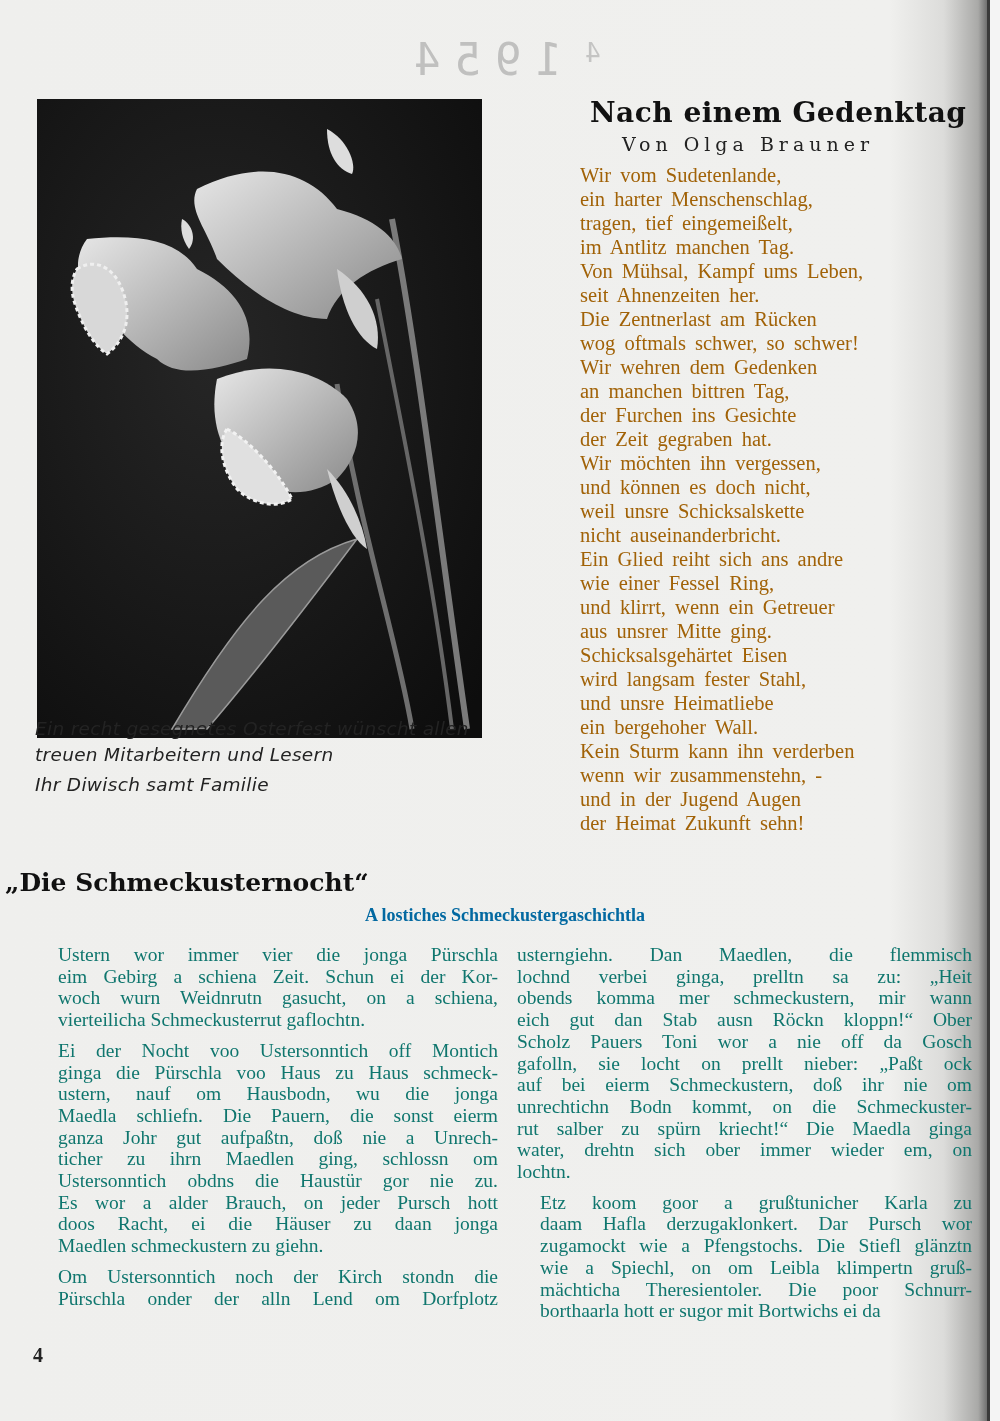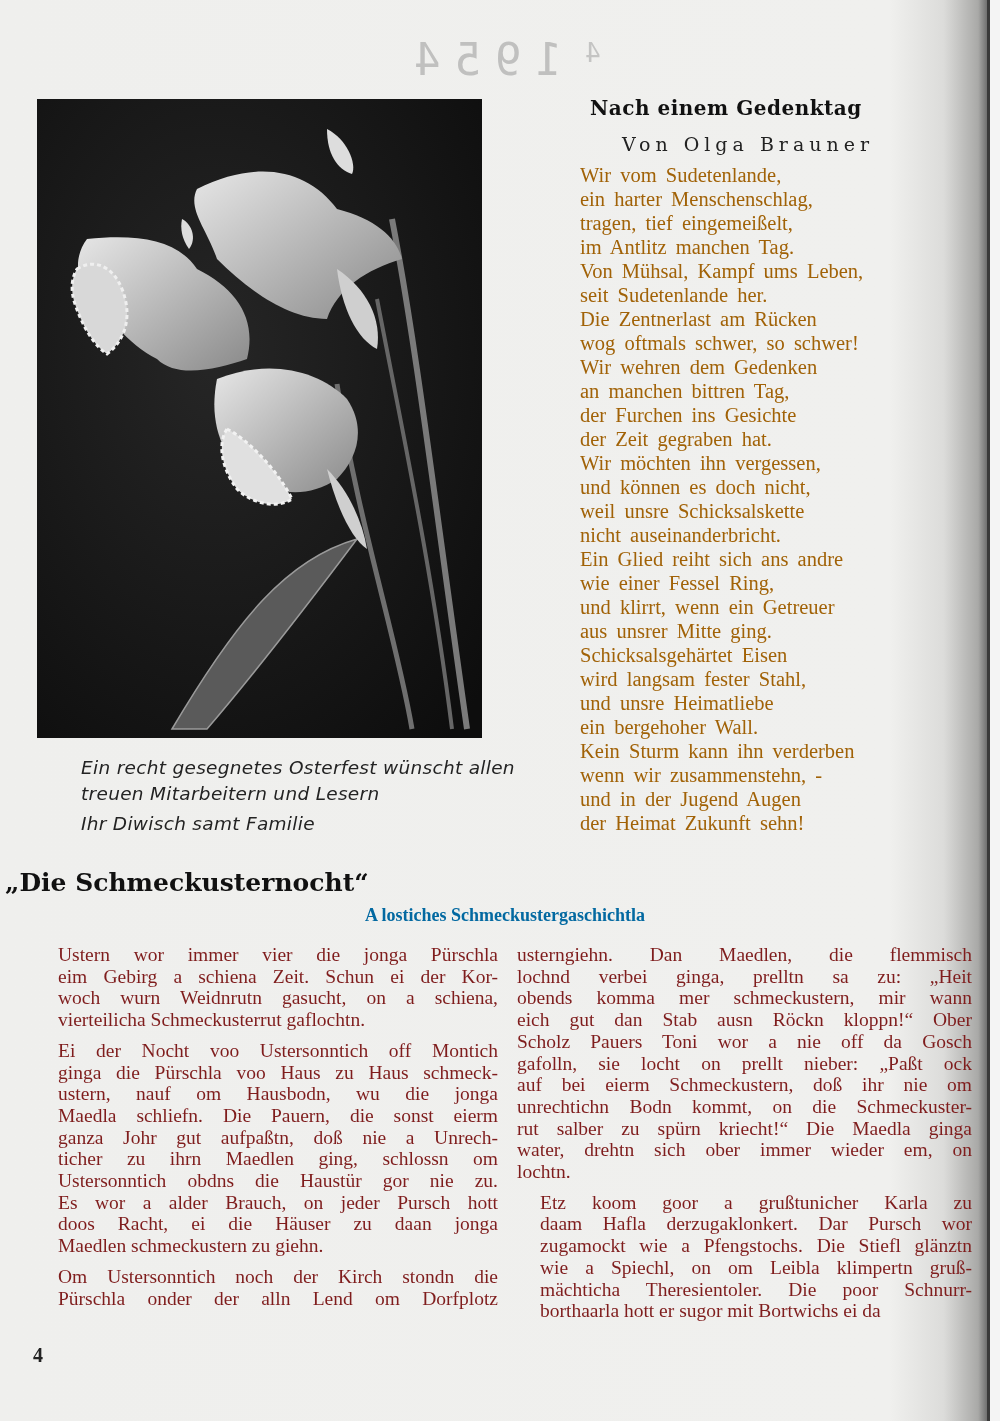--- a/index.html
+++ b/index.html
@@ -24,28 +24,28 @@
   }
   .stamp-4 { position:absolute; left:585px; top:38px; font-size:26px; color:#9a9a9a; opacity:.5; transform:scaleX(-1); font-family:"DejaVu Sans Mono", monospace;}
 
   .photo {
     position:absolute; left:37px; top:99px; width:445px; height:639px;
     background:#141414; overflow:hidden;
   }
   .photo svg { width:100%; height:100%; display:block; }
 
   .caption {
-    position:absolute; left:35px; top:755px; width:450px;
+    position:absolute; left:35px; top:716px; width:450px;
     font-family:"DejaVu Sans", "Liberation Sans", sans-serif; font-style:italic;
-    font-size:18.5px; line-height:26px; color:#232323; letter-spacing:.3px;margin-left:46px;
+    font-size:18.5px; line-height:26px; color:#232323; letter-spacing:.3px;
   }
   .caption .sig { display:block; text-align:left; margin-top:4px; }
 
   .poem-title {
-    position:absolute; left:590px; top:96px; font-size:20px; font-weight:bold;
+    position:absolute; left:590px; top:96px; font-size:28px; font-weight:bold;
     font-family:"DejaVu Serif", serif; color:#111; letter-spacing:.5px;
   }
   .poem-author {
     position:absolute; left:622px; top:133px; font-size:19px; letter-spacing:5px; color:#222;
   }
   .poem {
     position:absolute; left:580px; top:163px; width:360px;
     font-family:"Liberation Serif", "DejaVu Serif", serif; font-size:20.5px; line-height:24px;
     color:#a16207; word-spacing:4px;
   }
@@ -58,21 +58,21 @@
   .story-title span { position:relative; left:5px; }
   .story-sub {
     position:absolute; left:0; width:1000px; top:905px; text-align:center;
     font-size:18px; font-weight:bold; color:#0369a1; font-family:"Liberation Serif", serif;
   }
   .story-sub span { position:relative; left:5px; }
 
   .col {
     position:absolute; top:944px; width:463px;
     font-family:"Liberation Serif", "DejaVu Serif", serif; font-size:19.5px; line-height:21.7px;
-    color:#7f1d1d; text-align:justify;
+    color:#0f766e; text-align:justify;
   }
   .col1 { left:35px; }
   .col2 { left:517px; width:455px; }
   .col p { margin:0 0 9px 0; }
   .col p.ind { text-indent:23px; }
   .col .ln { display:block; text-align:justify; text-align-last:justify; white-space:nowrap; }
   .col .ln.last { text-align-last:left; }
 
   .page-number {
     position:absolute; left:33px; top:1344px; font-size:20px; font-weight:bold; color:#222;
@@ -130,21 +130,21 @@
 </div>
 
 <div class="poem-title">Nach einem Gedenktag</div>
 <div class="poem-author">Von Olga Brauner</div>
 <div class="poem" id="poem">
     <div>Wir vom Sudetenlande,</div>
     <div>ein harter Menschenschlag,</div>
     <div>tragen, tief eingemeißelt,</div>
     <div>im Antlitz manchen Tag.</div>
     <div>Von Mühsal, Kampf ums Leben,</div>
-    <div>seit Sudetenlande her.</div>
+    <div>seit Ahnenzeiten her.</div>
     <div>Die Zentnerlast am Rücken</div>
     <div>wog oftmals schwer, so schwer!</div>
     <div>Wir wehren dem Gedenken</div>
     <div>an manchen bittren Tag,</div>
     <div>der Furchen ins Gesichte</div>
     <div>der Zeit gegraben hat.</div>
     <div>Wir möchten ihn vergessen,</div>
     <div>und können es doch nicht,</div>
     <div>weil unsre Schicksalskette</div>
     <div>nicht auseinanderbricht.</div>

